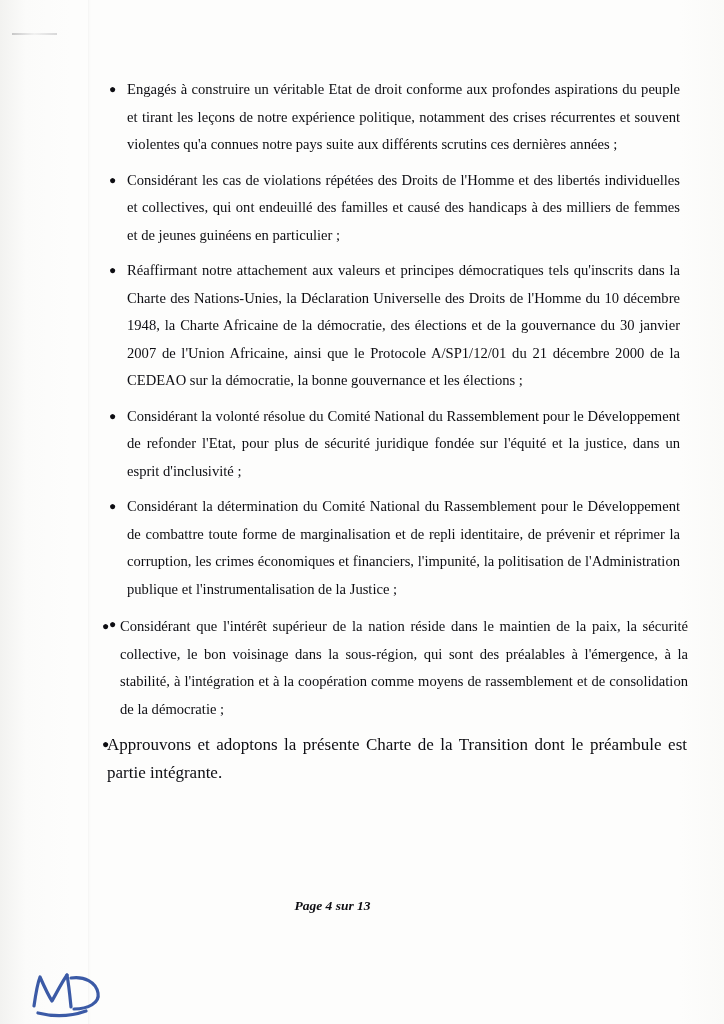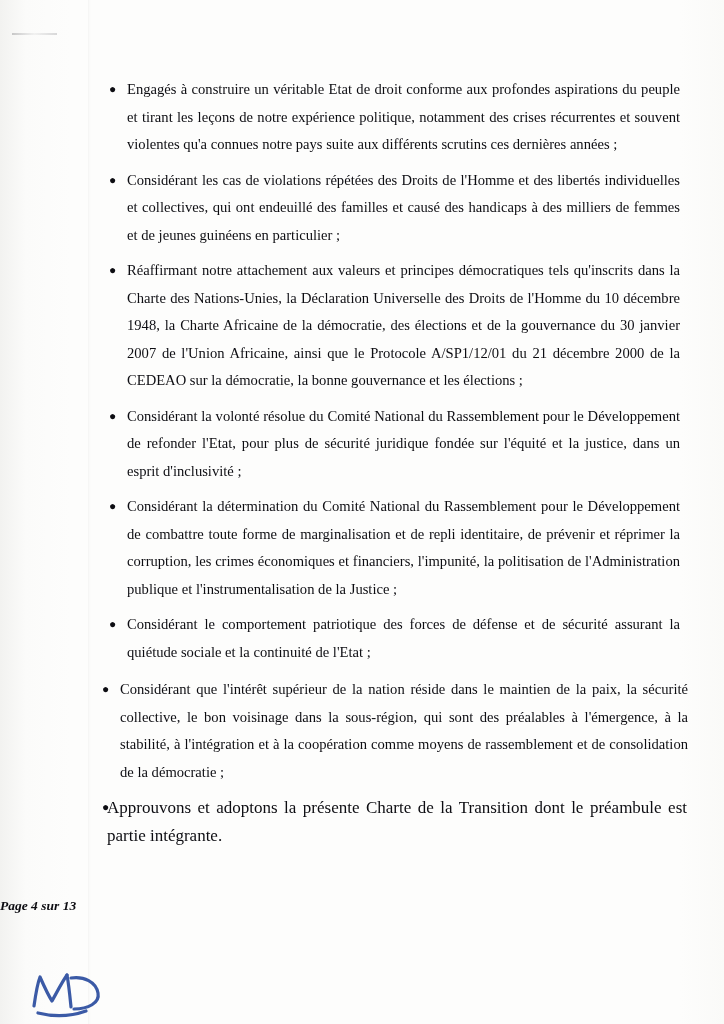--- a/index.html
+++ b/index.html
@@ -93,21 +93,21 @@
     line-height: 27.5px;
     text-align: justify;
     text-justify: inter-word;
   }
 
   .footer-page {
     position: absolute;
     left: 0;
     top: 898px;
     width: 665px;
-    text-align: left;
+    text-align: center;
     font-size: 13.5px;
     font-weight: bold;
     font-style: italic;
   }
 
   
   #signature {
     position: absolute;
     left: 24px;
     top: 962px;
@@ -142,21 +142,20 @@
       <li class="bullet-item">
         <span class="bullet-dot">●</span>
         <span>Considérant la volonté résolue du Comité National du Rassemblement pour le Développement de refonder l'Etat, pour plus de sécurité juridique fondée sur l'équité et la justice, dans un esprit d'inclusivité ;</span>
       </li>
       <li class="bullet-item">
         <span class="bullet-dot">●</span>
         <span>Considérant la détermination du Comité National du Rassemblement pour le Développement de combattre toute forme de marginalisation et de repli identitaire, de prévenir et réprimer la corruption, les crimes économiques et financiers, l'impunité, la politisation de l'Administration publique et l'instrumentalisation de la Justice ;</span>
       </li>
       <li class="bullet-item">
         <span class="bullet-dot">●</span>
-        <span>Considérant le comportement patriotique des forces de défense et de sécurité assurant la quiétude sociale et la continuité de l'Etat ;</span>
       </li>
     </ul>
 
     <ul class="bullets group-outdent">
       <li class="bullet-item" style="margin-top:10px;">
         <span class="bullet-dot">●</span>
         <span>Considérant que l'intérêt supérieur de la nation réside dans le maintien de la paix, la sécurité collective, le bon voisinage dans la sous-région, qui sont des préalables à l'émergence, à la stabilité, à l'intégration et à la coopération comme moyens de rassemblement et de consolidation de la démocratie ;</span>
       </li>
       <li class="bullet-item">
         <span class="bullet-dot">●</span>

